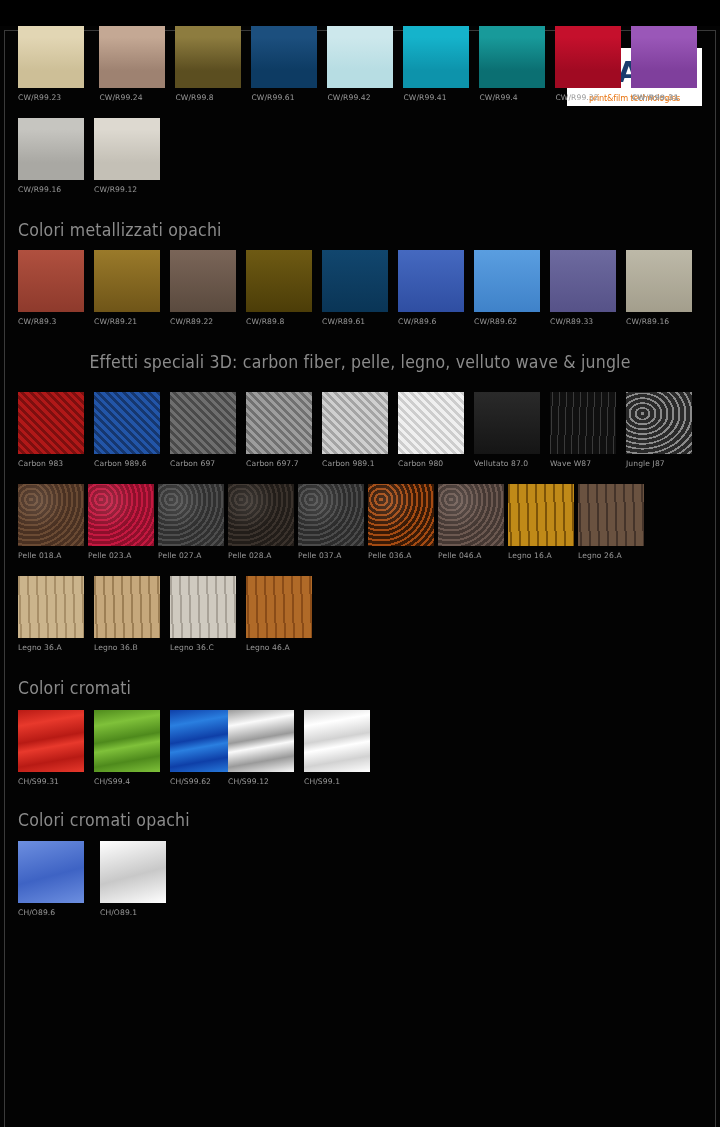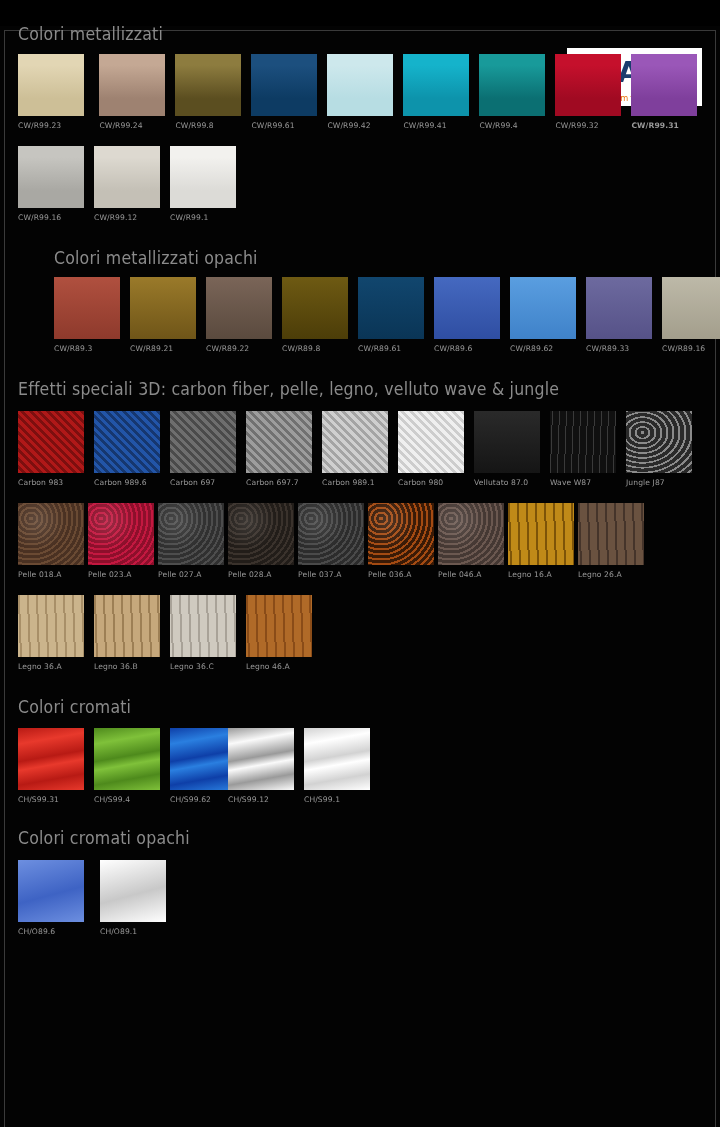--- a/index.html
+++ b/index.html
@@ -103,21 +103,20 @@
         </svg>
       </span>
       <span class="logo-word">APA</span>
       <span class="logo-reg">®</span>
     </div>
     <div class="logo-tag">print&amp;film technologies</div>
   </div>
 
   <div class="content" id="content">
       <div style="margin-top: 26px;">
-        <h2 class="section-title" style="margin-bottom: 10px;">Colori metallizzati</h2>
         <div class="swatch-row" style="gap: 10px;">
           <div class="swatch-cell" style="width: 81px;">
             <div class="swatch" style="width: 66px; height: 62px; background: linear-gradient(rgb(226, 214, 180) 0%, rgb(226, 214, 180) 18%, rgb(205, 191, 151) 72%, rgb(205, 191, 151) 100%), repeating-linear-gradient(90deg, rgba(255, 255, 255, 0.05) 0px, rgba(255, 255, 255, 0.05) 1px, rgba(0, 0, 0, 0.05) 1px, rgba(0, 0, 0, 0.05) 2px);"></div>
             <div class="swatch-label" style="margin-top: 5px;">CW/R99.23</div>
           </div>
           <div class="swatch-cell" style="width: 66px;">
             <div class="swatch" style="width: 66px; height: 62px; background: linear-gradient(rgb(196, 168, 148) 0%, rgb(196, 168, 148) 18%, rgb(158, 130, 113) 72%, rgb(158, 130, 113) 100%), repeating-linear-gradient(90deg, rgba(255, 255, 255, 0.05) 0px, rgba(255, 255, 255, 0.05) 1px, rgba(0, 0, 0, 0.05) 1px, rgba(0, 0, 0, 0.05) 2px);"></div>
             <div class="swatch-label" style="margin-top: 5px;">CW/R99.24</div>
           </div>
           <div class="swatch-cell" style="width: 66px;">
@@ -151,27 +150,23 @@
         </div>
         <div class="swatch-row" style="gap: 10px; margin-top: 16px;">
           <div class="swatch-cell" style="width: 66px;">
             <div class="swatch" style="width: 66px; height: 62px; background: linear-gradient(rgb(198, 197, 192) 0%, rgb(198, 197, 192) 18%, rgb(169, 168, 163) 72%, rgb(169, 168, 163) 100%), repeating-linear-gradient(90deg, rgba(255, 255, 255, 0.05) 0px, rgba(255, 255, 255, 0.05) 1px, rgba(0, 0, 0, 0.05) 1px, rgba(0, 0, 0, 0.05) 2px);"></div>
             <div class="swatch-label" style="margin-top: 5px;">CW/R99.16</div>
           </div>
           <div class="swatch-cell" style="width: 66px;">
             <div class="swatch" style="width: 66px; height: 62px; background: linear-gradient(rgb(221, 217, 208) 0%, rgb(221, 217, 208) 18%, rgb(196, 192, 182) 72%, rgb(196, 192, 182) 100%), repeating-linear-gradient(90deg, rgba(255, 255, 255, 0.05) 0px, rgba(255, 255, 255, 0.05) 1px, rgba(0, 0, 0, 0.05) 1px, rgba(0, 0, 0, 0.05) 2px);"></div>
             <div class="swatch-label" style="margin-top: 5px;">CW/R99.12</div>
           </div>
-          <div class="swatch-cell" style="width: 66px;">
-            <div class="swatch" style="width: 66px; height: 62px; background: linear-gradient(rgb(242, 241, 238) 0%, rgb(242, 241, 238) 18%, rgb(220, 219, 215) 72%, rgb(220, 219, 215) 100%), repeating-linear-gradient(90deg, rgba(255, 255, 255, 0.05) 0px, rgba(255, 255, 255, 0.05) 1px, rgba(0, 0, 0, 0.05) 1px, rgba(0, 0, 0, 0.05) 2px);"></div>
-            <div class="swatch-label" style="margin-top: 5px;">CW/R99.1</div>
-          </div>
-        </div>
-      </div>
-      <div style="margin-top: 28px; margin-left: 36px;">
+        </div>
+      </div>
+      <div style="margin-top: 28px;">
         <h2 class="section-title" style="margin-bottom: 10px;">Colori metallizzati opachi</h2>
         <div class="swatch-row" style="gap: 10px;">
           <div class="swatch-cell" style="width: 66px;">
             <div class="swatch" style="width: 66px; height: 62px; background: linear-gradient(rgb(176, 80, 63) 0%, rgb(142, 58, 44) 100%), repeating-linear-gradient(45deg, rgba(255, 255, 255, 0.035) 0px, rgba(255, 255, 255, 0.035) 1px, rgba(0, 0, 0, 0.03) 1px, rgba(0, 0, 0, 0.03) 3px);"></div>
             <div class="swatch-label" style="margin-top: 5px;">CW/R89.3</div>
           </div>
           <div class="swatch-cell" style="width: 66px;">
             <div class="swatch" style="width: 66px; height: 62px; background: linear-gradient(rgb(154, 122, 42) 0%, rgb(111, 85, 24) 100%), repeating-linear-gradient(45deg, rgba(255, 255, 255, 0.035) 0px, rgba(255, 255, 255, 0.035) 1px, rgba(0, 0, 0, 0.03) 1px, rgba(0, 0, 0, 0.03) 3px);"></div>
             <div class="swatch-label" style="margin-top: 5px;">CW/R89.21</div>
           </div>
@@ -199,21 +194,21 @@
             <div class="swatch" style="width: 66px; height: 62px; background: linear-gradient(rgb(109, 106, 159) 0%, rgb(86, 82, 136) 100%), repeating-linear-gradient(45deg, rgba(255, 255, 255, 0.035) 0px, rgba(255, 255, 255, 0.035) 1px, rgba(0, 0, 0, 0.03) 1px, rgba(0, 0, 0, 0.03) 3px);"></div>
             <div class="swatch-label" style="margin-top: 5px;">CW/R89.33</div>
           </div>
           <div class="swatch-cell" style="width: 66px;">
             <div class="swatch" style="width: 66px; height: 62px; background: linear-gradient(rgb(189, 185, 168) 0%, rgb(163, 158, 140) 100%), repeating-linear-gradient(45deg, rgba(255, 255, 255, 0.035) 0px, rgba(255, 255, 255, 0.035) 1px, rgba(0, 0, 0, 0.03) 1px, rgba(0, 0, 0, 0.03) 3px);"></div>
             <div class="swatch-label" style="margin-top: 5px;">CW/R89.16</div>
           </div>
         </div>
       </div>
       <div style="margin-top: 28px;">
-        <h2 class="section-title" style="margin-bottom: 12px;">Effetti speciali 3D: carbon fiber, pelle, legno, velluto wave &amp; jungle</h2>
+        <h2 class="section-title" style="margin-bottom: 21px; text-align: center;">Effetti speciali 3D: carbon fiber, pelle, legno, velluto wave &amp; jungle</h2>
         <div class="swatch-row" style="gap: 10px;">
           <div class="swatch-cell" style="width: 66px;">
             <div class="swatch" style="width: 66px; height: 62px; background: repeating-linear-gradient(45deg, rgb(176, 24, 24) 0px, rgb(176, 24, 24) 3px, rgb(125, 15, 15) 3px, rgb(125, 15, 15) 6px), repeating-linear-gradient(-45deg, rgba(255, 255, 255, 0.16) 0px, rgba(255, 255, 255, 0.16) 3px, rgba(0, 0, 0, 0.2) 3px, rgba(0, 0, 0, 0.2) 6px);"></div>
             <div class="swatch-label" style="margin-top: 5px;">Carbon 983</div>
           </div>
           <div class="swatch-cell" style="width: 66px;">
             <div class="swatch" style="width: 66px; height: 62px; background: repeating-linear-gradient(45deg, rgb(34, 85, 168) 0px, rgb(34, 85, 168) 3px, rgb(22, 55, 111) 3px, rgb(22, 55, 111) 6px), repeating-linear-gradient(-45deg, rgba(255, 255, 255, 0.16) 0px, rgba(255, 255, 255, 0.16) 3px, rgba(0, 0, 0, 0.2) 3px, rgba(0, 0, 0, 0.2) 6px);"></div>
             <div class="swatch-label" style="margin-top: 5px;">Carbon 989.6</div>
           </div>
           <div class="swatch-cell" style="width: 66px;">

